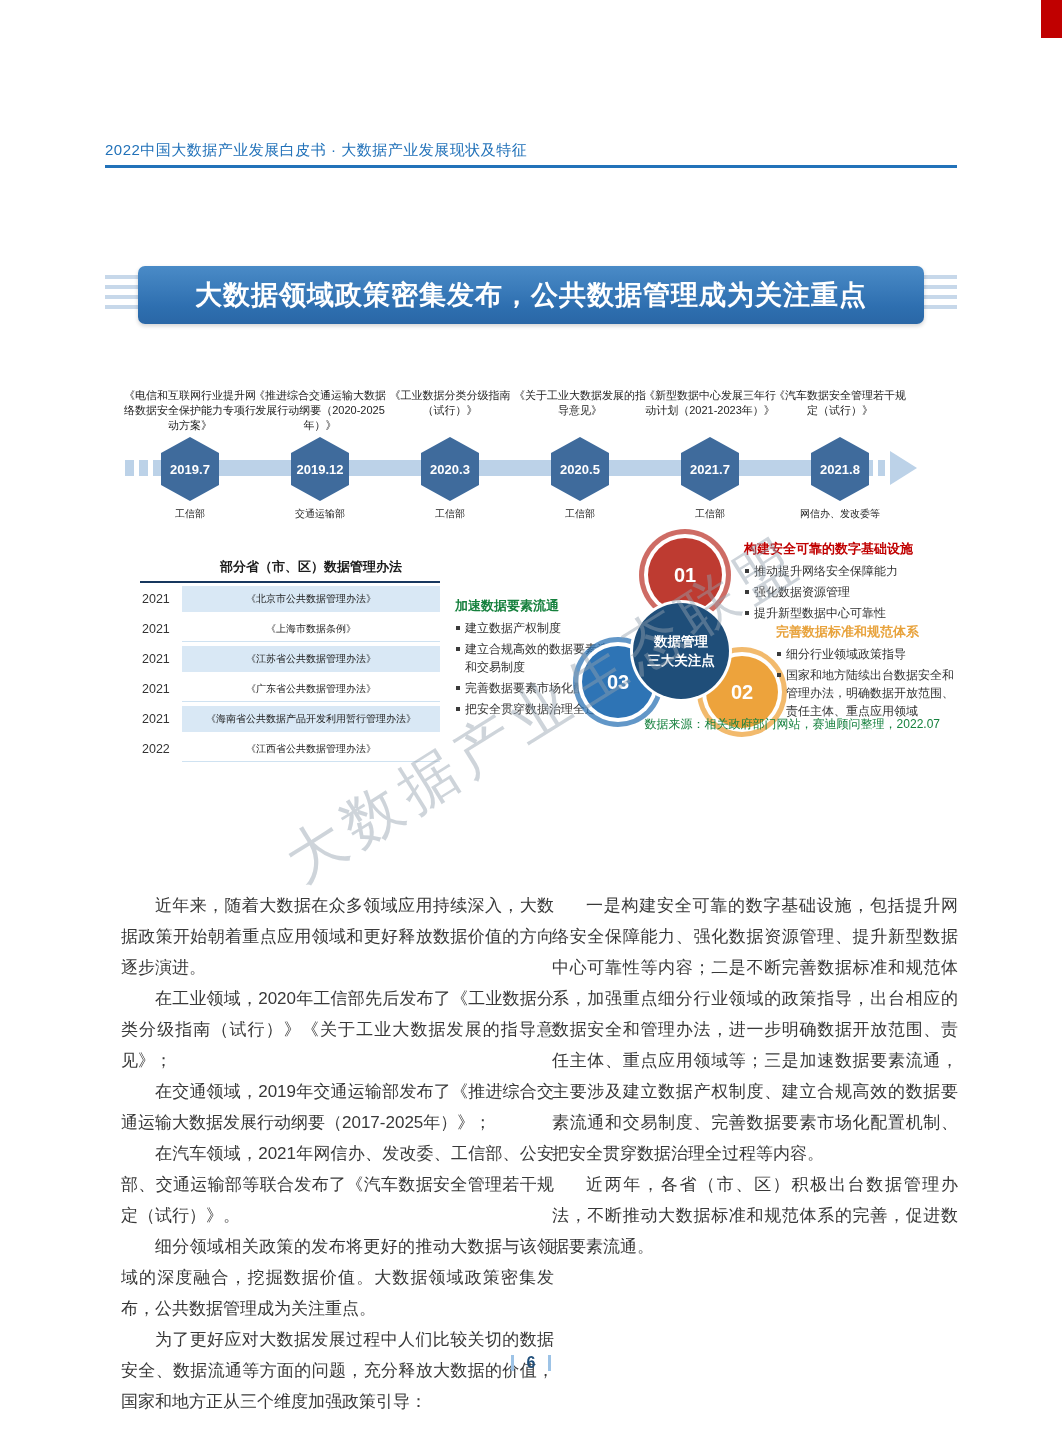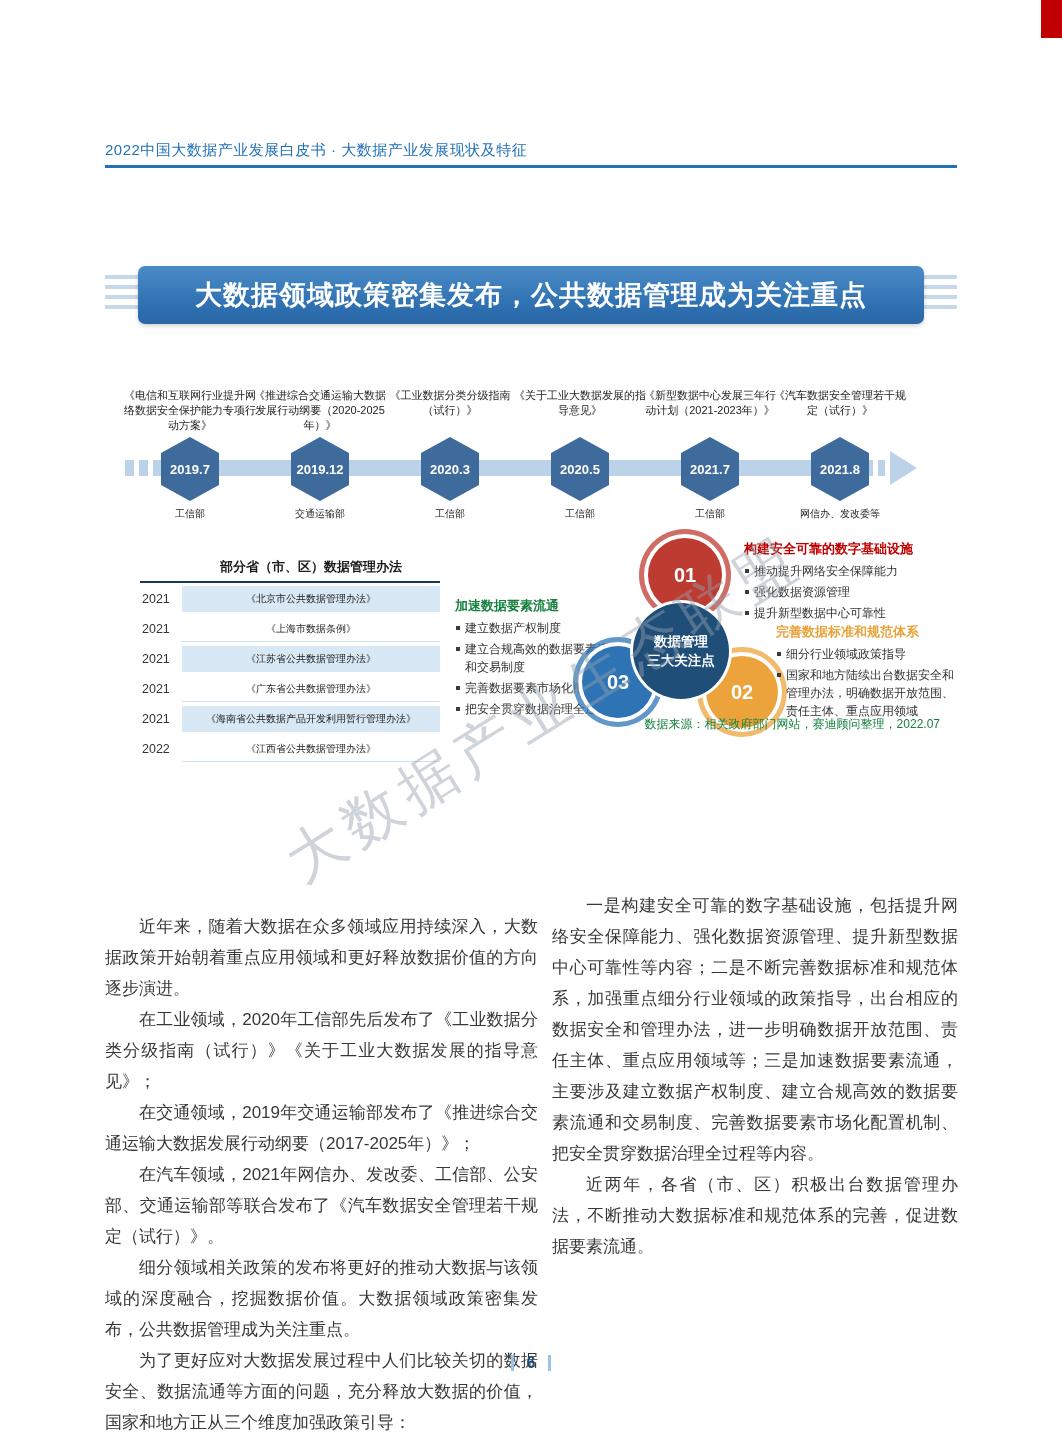--- a/index.html
+++ b/index.html
@@ -69,21 +69,21 @@
 
   .source { position:absolute; right:122px; top:716px; font-size:12px; color:#15803d; }
 
   
   .watermark { position:absolute; left:292px; top:828px; font-size:58px; color:#93A1AE; opacity:.45;
                letter-spacing:8px; white-space:nowrap; transform:rotate(-32deg); transform-origin:0 50%;
                pointer-events:none; z-index:5; }
 
   
   .col { position:absolute; top:890px; }
-  .col-left { left:105px; width:433px;margin-top:21px; }
+  .col-left { left:121px; width:433px; }
   .col-right { left:552px; width:406px; }
   .col p { font-size:17px; line-height:31px; color:#383838; text-align:justify; text-indent:2em; }
 
   
   .footer { position:absolute; left:0; right:0; top:1354px; display:flex; align-items:center; justify-content:center; gap:13px; }
   .footer .bar { width:3px; height:16px; background:#9DC3E6; }
   .footer .num { font-size:16px; font-weight:bold; color:#1F4E79; }
 </style>
 </head>
 <body>

